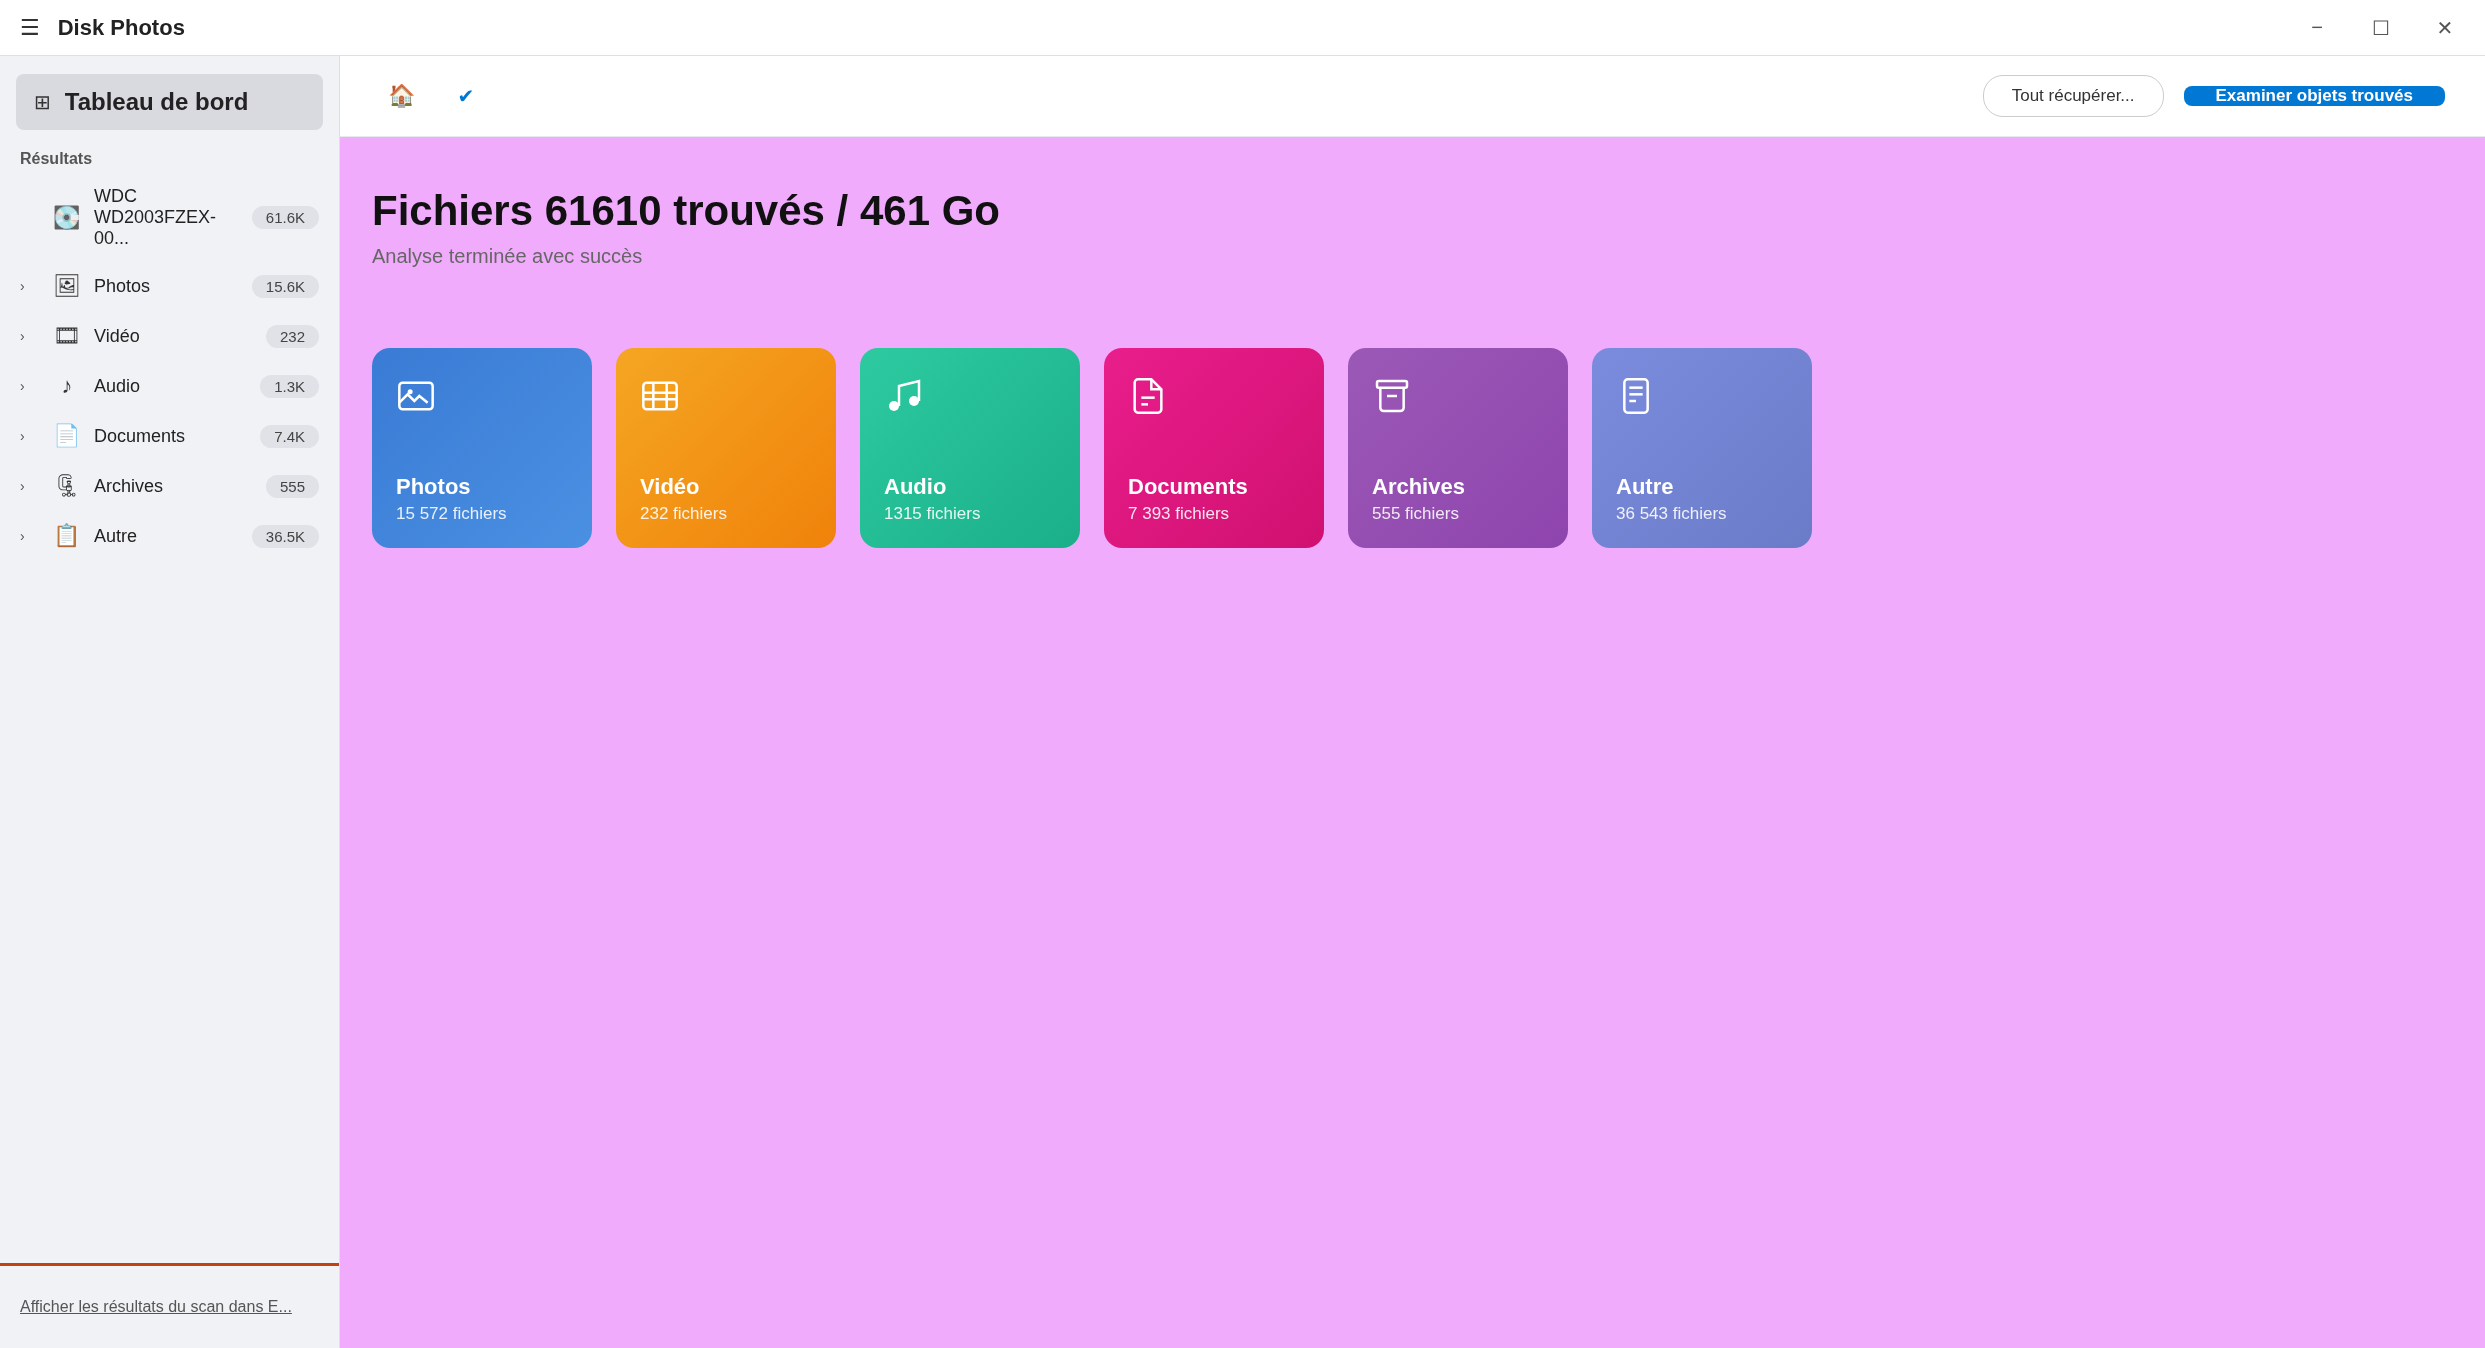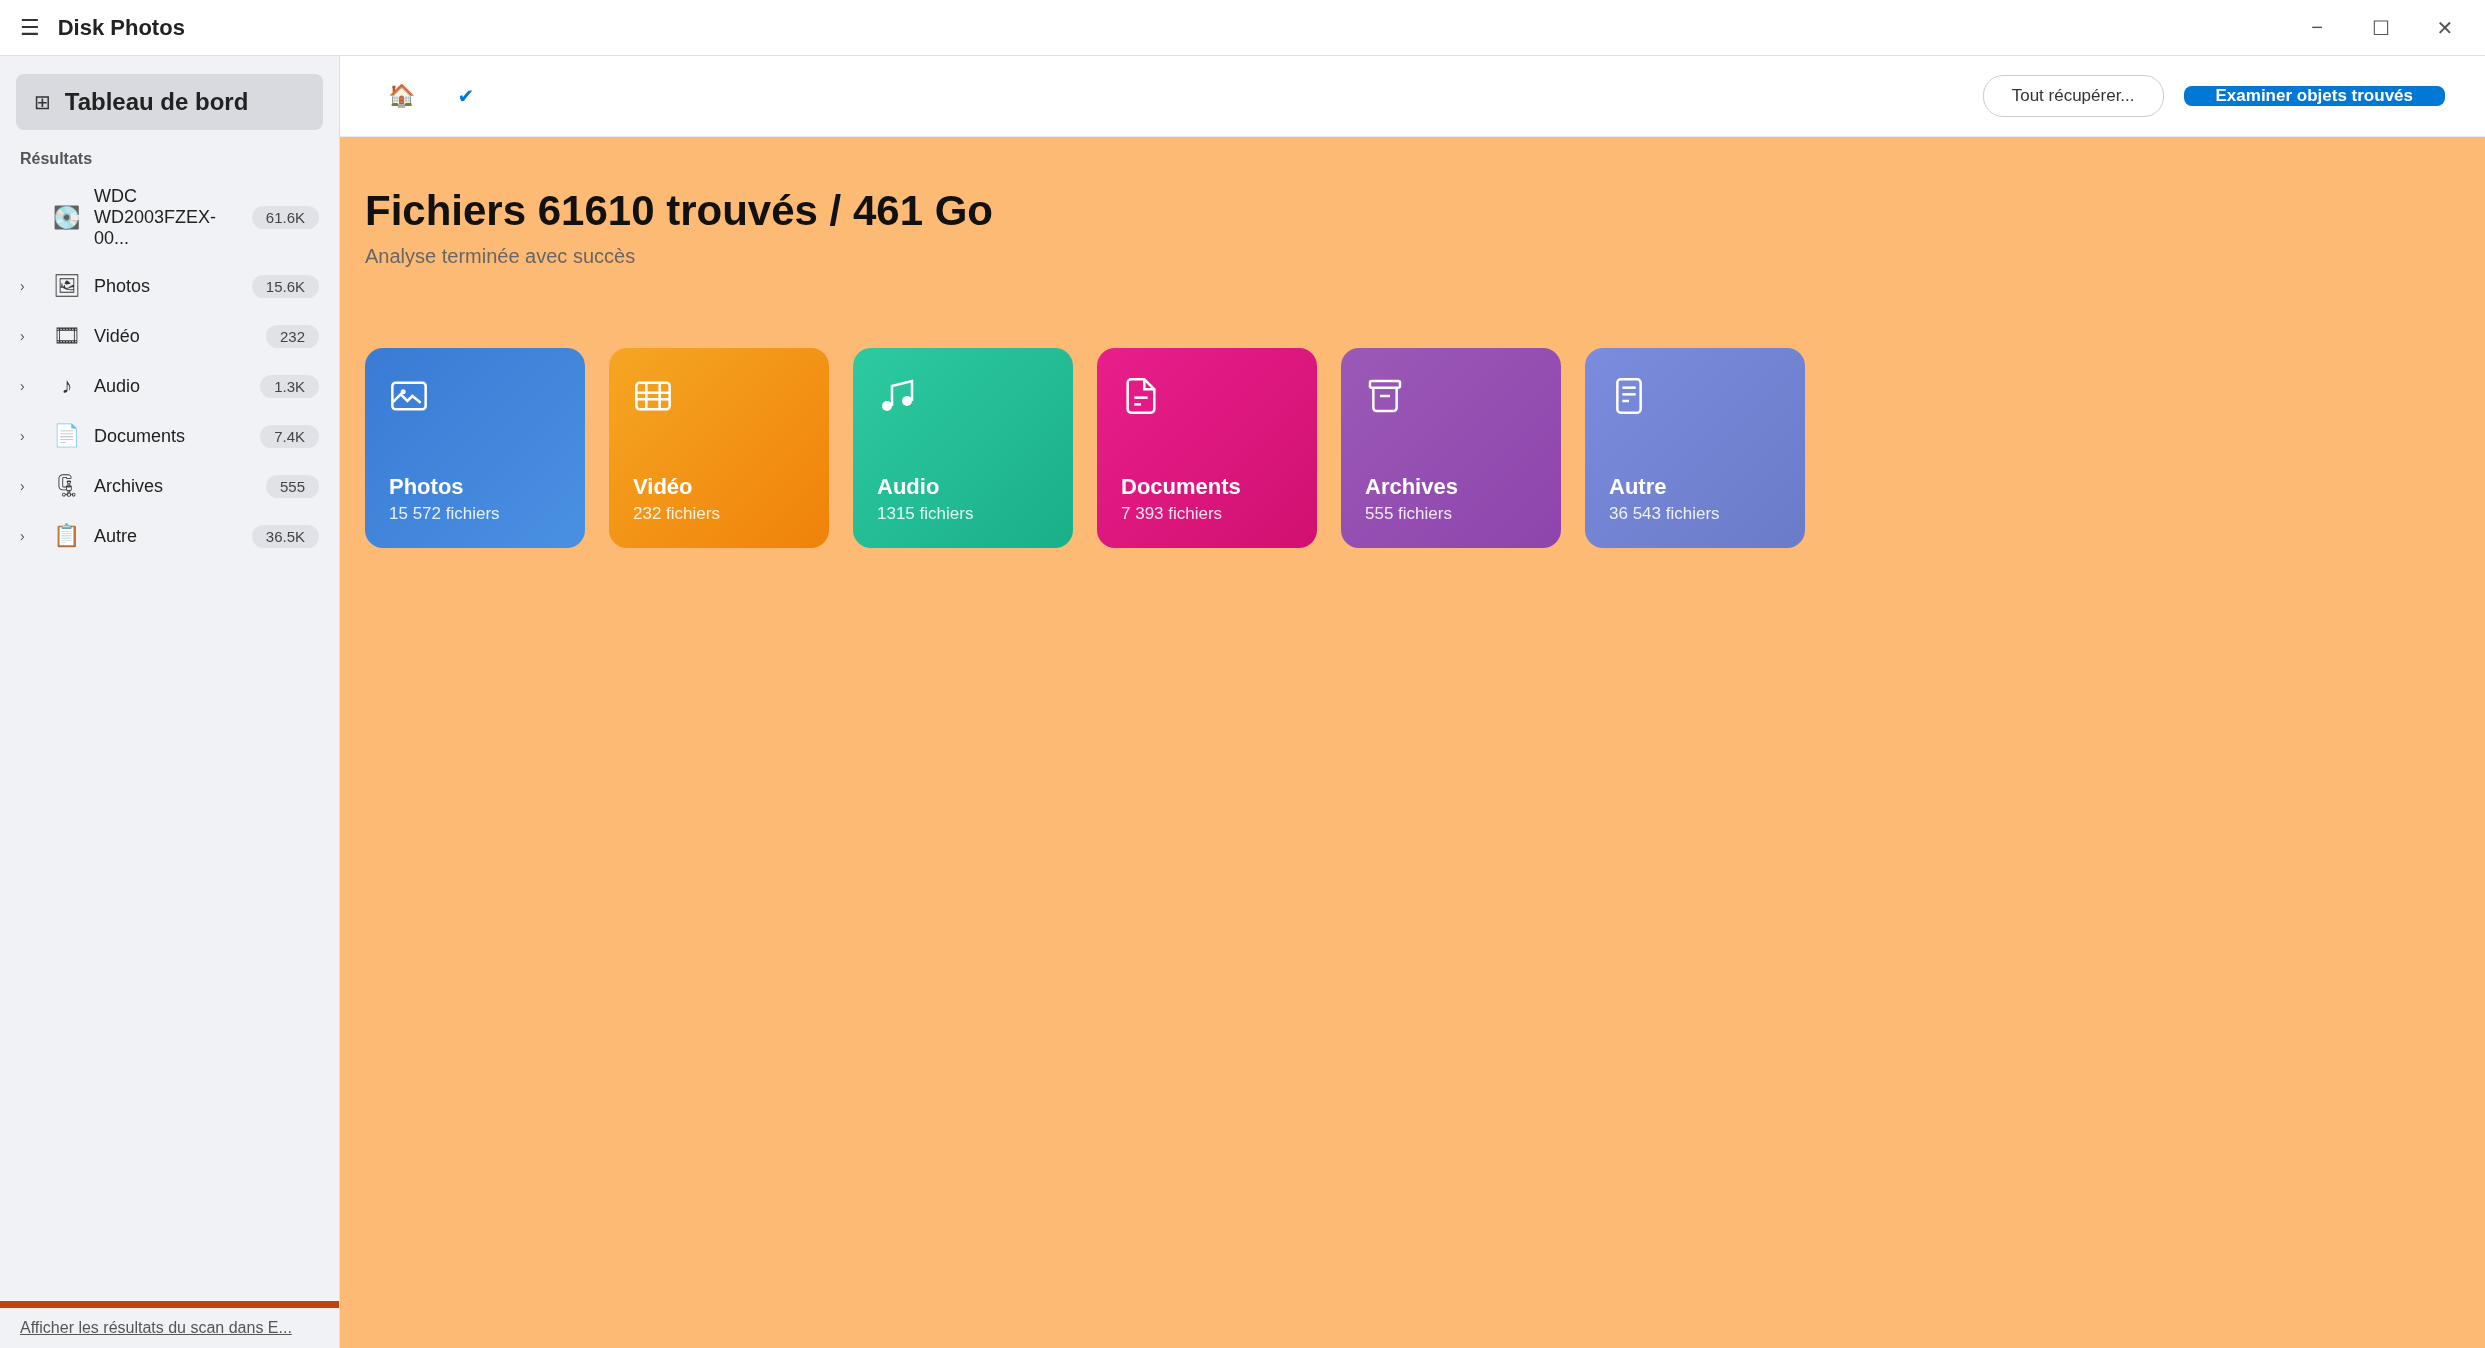--- a/index.html
+++ b/index.html
@@ -124,22 +124,22 @@
       background: #e0e2e8;
       border-radius: 20px;
       padding: 3px 14px;
       font-size: 15px;
       color: #444;
       font-weight: 500;
       text-align: center;
     }
     .sidebar-footer {
       margin-top: auto;
-      padding: 11px 20px;
-      border-top: 7px solid #c2410c;
+      padding: 32px 20px;
+      border-top: 3px solid #c2410c;
     }
     .sidebar-footer-link {
       font-size: 16px;
       color: #555;
       cursor: pointer;
       text-decoration: underline;
     }
 
     
     .toolbar {
@@ -185,23 +185,23 @@
 
     
     .main-content {
       display: flex;
       flex-direction: column;
       flex: 1;
       overflow: hidden;
     }
     .content-area {
       flex: 1;
-      padding: 50px 25px;
+      padding: 50px 32px;
       overflow-y: auto;
-      background: #fdba74;
+      background: #f0abfc;
     }
     .page-title {
       font-size: 42px;
       font-weight: 700;
       color: #111;
       margin-bottom: 10px;
     }
     .page-subtitle {
       font-size: 20px;
       color: #666;

